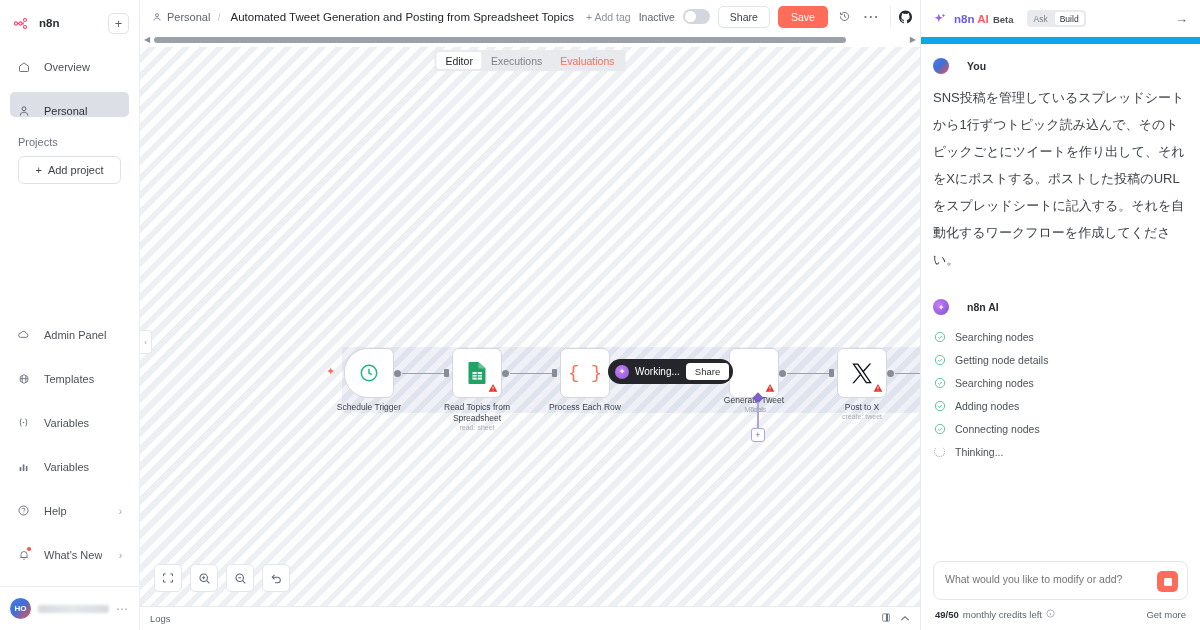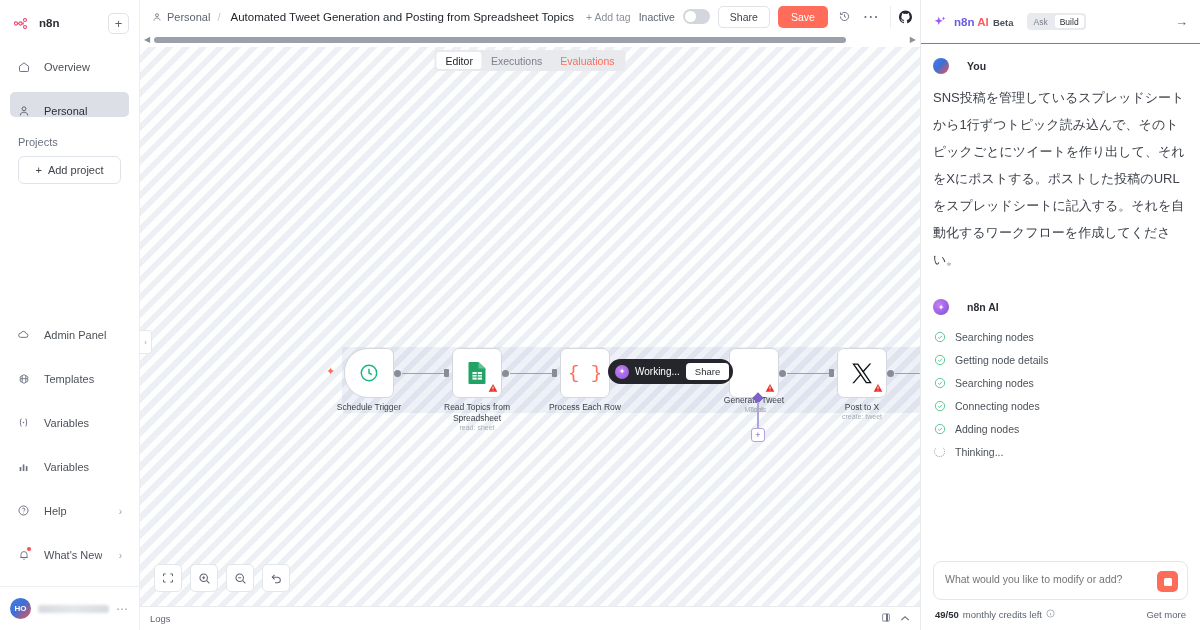--- a/index.html
+++ b/index.html
@@ -190,21 +190,21 @@
   }
   .logs-right { margin-left: auto; display: flex; align-items: center; gap: 9px; color: #6b7280; }
 
   
   .aipanel {
     width: 280px; flex: 0 0 280px; height: 630px; background: #fff;
     border-left: 1px solid #e8eaed; display: flex; flex-direction: column;
   }
   .ai-head {
     height: 44px; flex: 0 0 44px; display: flex; align-items: center; gap: 7px;
-    padding: 0 12px; border-bottom: 1px solid #0ea5e9;
+    padding: 0 12px; border-bottom: 7px solid #0ea5e9;
   }
   .ai-spark { color: #9b5cf0; font-size: 12px; display: flex; align-items: center; }
   .ai-title { font-size: 11.5px; font-weight: 600; }
   .ai-n8n { color: #6b5ce7; } .ai-ai { color: #ff5c5c; }
   .ai-beta { font-size: 9.5px; color: #4b5158; font-weight: 600; margin-left: 1px; }
   .segctl { display: flex; background: #e8eaed; border-radius: 4px; padding: 2px; gap: 2px; margin-left: 6px; }
   .seg { font-size: 8.5px; padding: 1.5px 5px; border-radius: 3px; color: #7b818a; }
   .seg.active { background: #fff; color: #2b2f35; }
   .ai-arrow { margin-left: auto; color: #5c6470; font-size: 13px; }
   .ai-body { flex: 1 1 auto; overflow: hidden; padding: 14px 12px 0 12px; }
@@ -624,30 +624,30 @@
         </span>
         <span class="step-txt">Searching nodes</span>
       </div>
       <div class="step">
         <span class="step-ico">
           <svg width="12" height="12" viewBox="0 0 16 16" fill="none" stroke="#4fbf8b" stroke-width="1.2">
               <circle cx="8" cy="8" r="6.2"></circle>
               <path d="M5.4 8.2 7.2 10l3.4-3.6"></path>
             </svg>
         </span>
-        <span class="step-txt">Connecting nodes</span>
+        <span class="step-txt">Adding nodes</span>
       </div>
       <div class="step">
         <span class="step-ico">
           <svg width="12" height="12" viewBox="0 0 16 16" fill="none" stroke="#4fbf8b" stroke-width="1.2">
               <circle cx="8" cy="8" r="6.2"></circle>
               <path d="M5.4 8.2 7.2 10l3.4-3.6"></path>
             </svg>
         </span>
-        <span class="step-txt">Adding nodes</span>
+        <span class="step-txt">Connecting nodes</span>
       </div>
       <div class="step">
         <span class="step-ico">
           <span class="spinner"></span>
         </span>
         <span class="step-txt">Thinking...</span>
       </div>
     </div>
 
     <div class="ai-foot">

